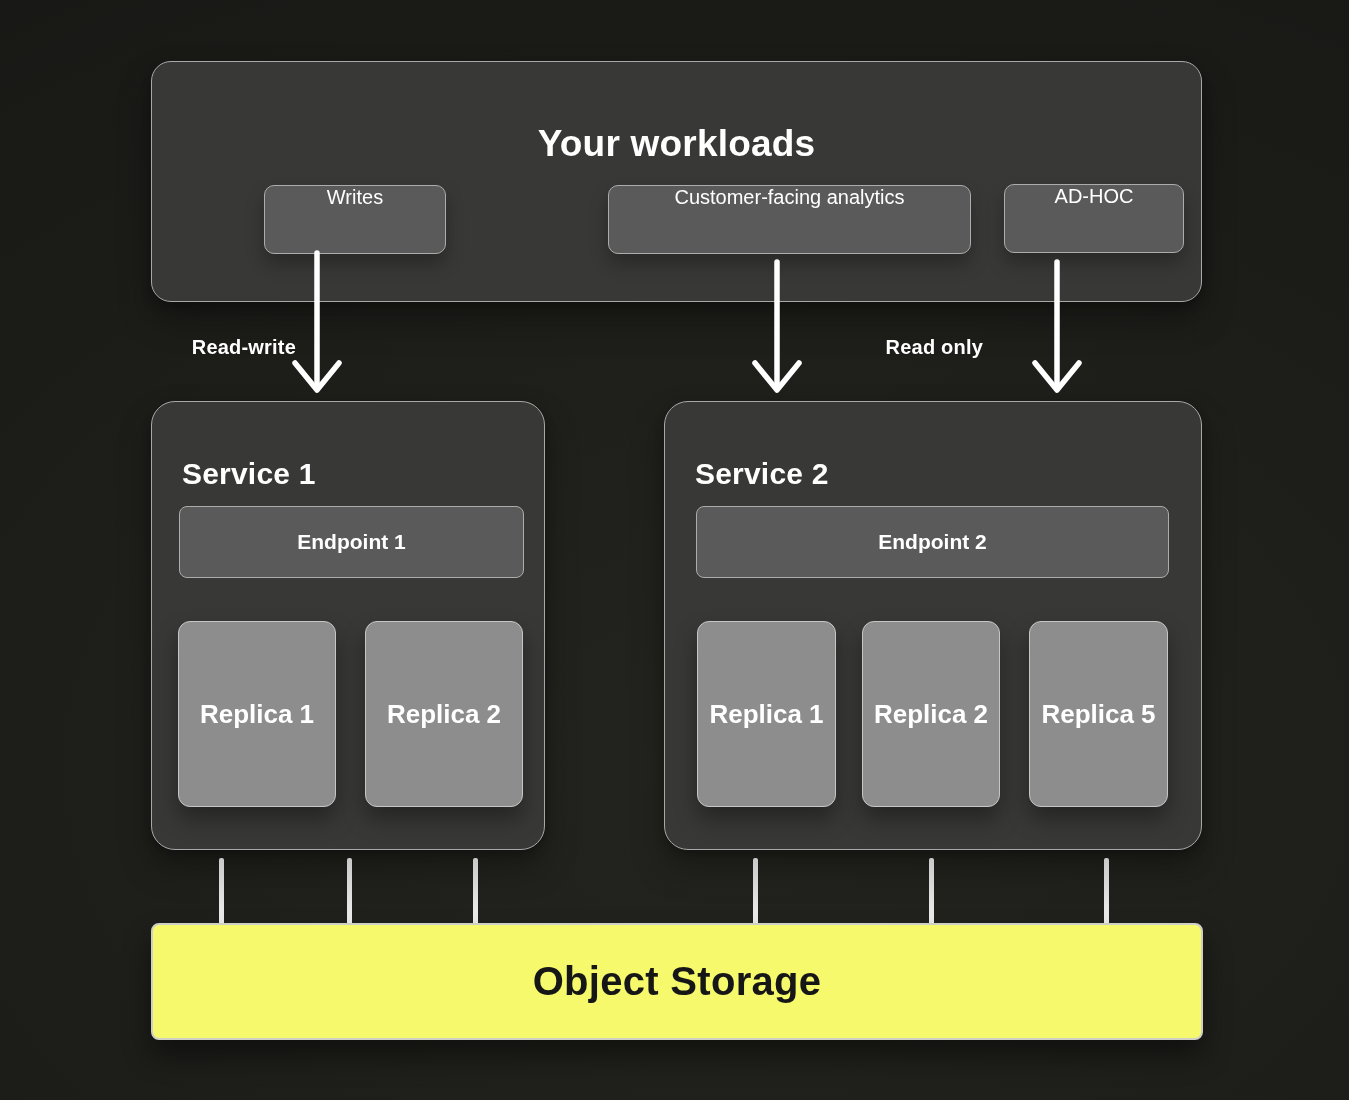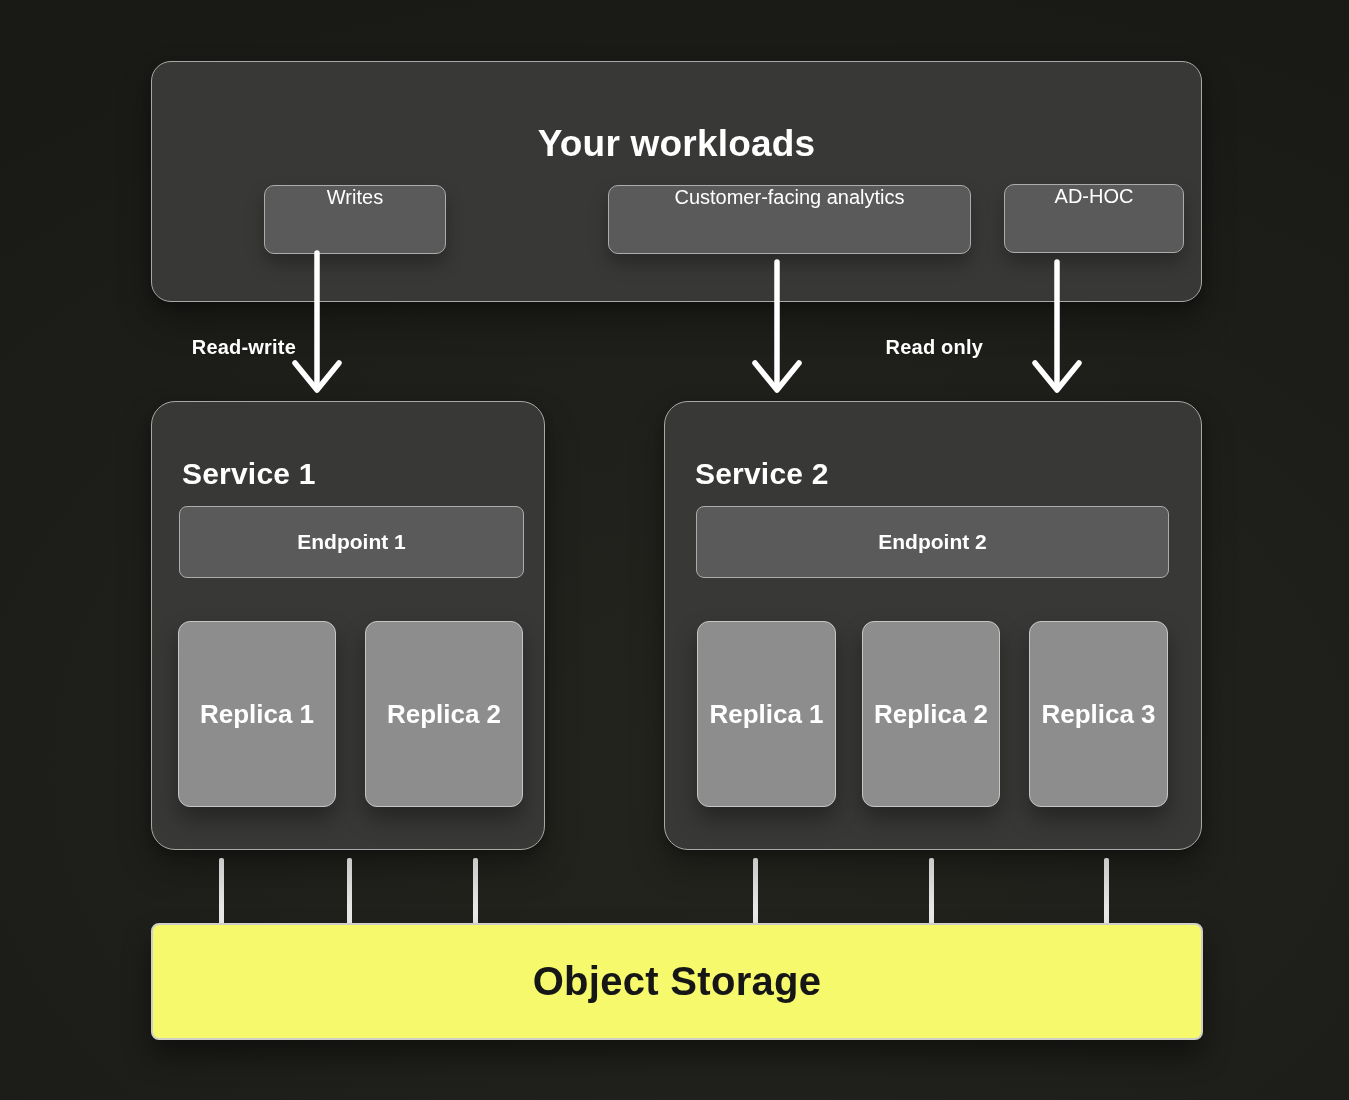--- a/index.html
+++ b/index.html
@@ -123,21 +123,21 @@
     <div class="endpoint">
       <span>Endpoint 2</span>
     </div>
     <div class="replica s2-r1">
       <span>Replica 1</span>
     </div>
     <div class="replica s2-r2">
       <span>Replica 2</span>
     </div>
     <div class="replica s2-r3">
-      <span>Replica 3</span>
+      <span>Replica 5</span>
     </div>
   </section>
 
   <div class="connector c1"></div>
   <div class="connector c2"></div>
   <div class="connector c3"></div>
   <div class="connector c4"></div>
   <div class="connector c5"></div>
   <div class="connector c6"></div>
 

